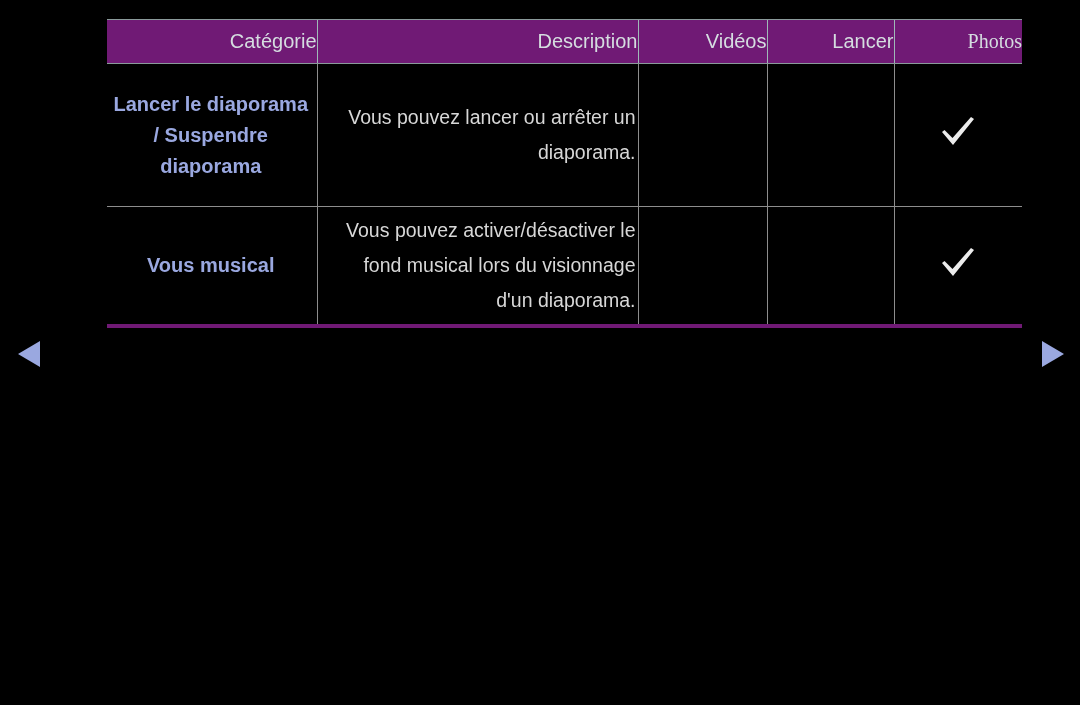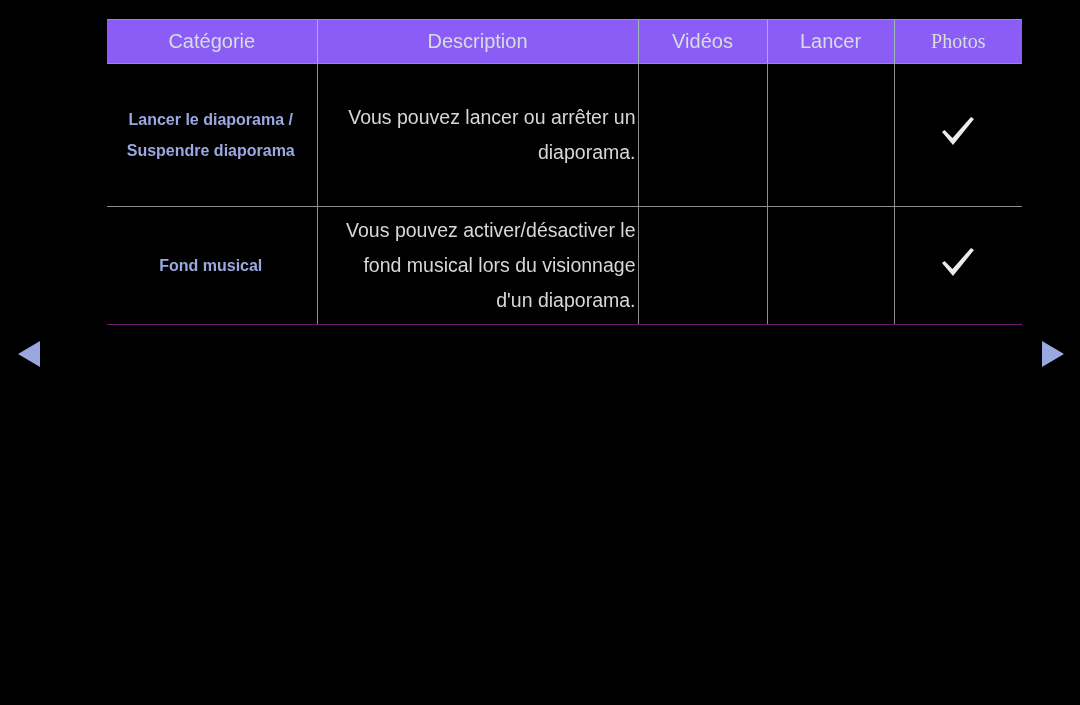--- a/index.html
+++ b/index.html
@@ -30,50 +30,50 @@
     table-layout: fixed;
   }
 
   table.spec col.c-cat  { width: 210px; }
   table.spec col.c-desc { width: 321px; }
   table.spec col.c-vid  { width: 129px; }
   table.spec col.c-mus  { width: 127px; }
   table.spec col.c-pho  { width: 128px; }
 
   thead th {
-    background: #8b5cf6;
+    background: #701a75;
     color: #d5dde0;
     font-weight: normal;
     font-size: 20px;
     height: 43px;
     line-height: 43px;
-    text-align: center;
+    text-align: right;
     border-left: 1px solid #9fb8b8;
     border-top: 1px solid #8a9a9a;
     border-bottom: 1px solid #8a9a9a;
     padding: 0;
     white-space: nowrap;
   }
   thead th:first-child { border-left: none; }
   thead th:last-child  { border-right: none; font-family: Liberation Serif, serif; }
 
   tbody td {
     border-left: 1px solid #8d8d8d;
     border-bottom: 1px solid #8d8d8d;
     vertical-align: middle;
     padding: 0;
     background: #000000;
   }
   tbody td:first-child { border-left: none; }
 
-  tbody tr:last-child td { border-bottom: 1px solid #701a75; }
+  tbody tr:last-child td { border-bottom: 4px solid #701a75; }
 
   .cat-cell {
     color: #9aa8e0;
-    font-size: 16px;
+    font-size: 20px;
     font-weight: bold;
     line-height: 31px;
     padding: 6px 4px 6px 2px;
     text-align: center;
     margin-left: 48px;
   }
 
   .desc-cell {
     color: #d7d7d7;
     font-size: 19.5px;
@@ -163,21 +163,21 @@
           <span class="check">
             <svg viewBox="0 0 44 40" xmlns="http://www.w3.org/2000/svg">
               <path d="M6 19 L17 32 L38 6 L35 4 L16.5 25 L8.5 17 Z" fill="#ececec"></path>
             </svg>
           </span>
         </td>
       </tr>
 
 
       <tr class="r3">
-        <td class="cat-cell">Fond musical</td>
+        <td class="cat-cell">Vous musical</td>
         <td class="desc-cell">Vous pouvez activer/désactiver le fond musical lors du visionnage d'un diaporama.</td>
         <td class="mark-cell"></td>
         <td class="mark-cell"></td>
         <td class="mark-cell">
           <span class="check">
             <svg viewBox="0 0 44 40" xmlns="http://www.w3.org/2000/svg">
               <path d="M6 19 L17 32 L38 6 L35 4 L16.5 25 L8.5 17 Z" fill="#ececec"></path>
             </svg>
           </span>
         </td>

